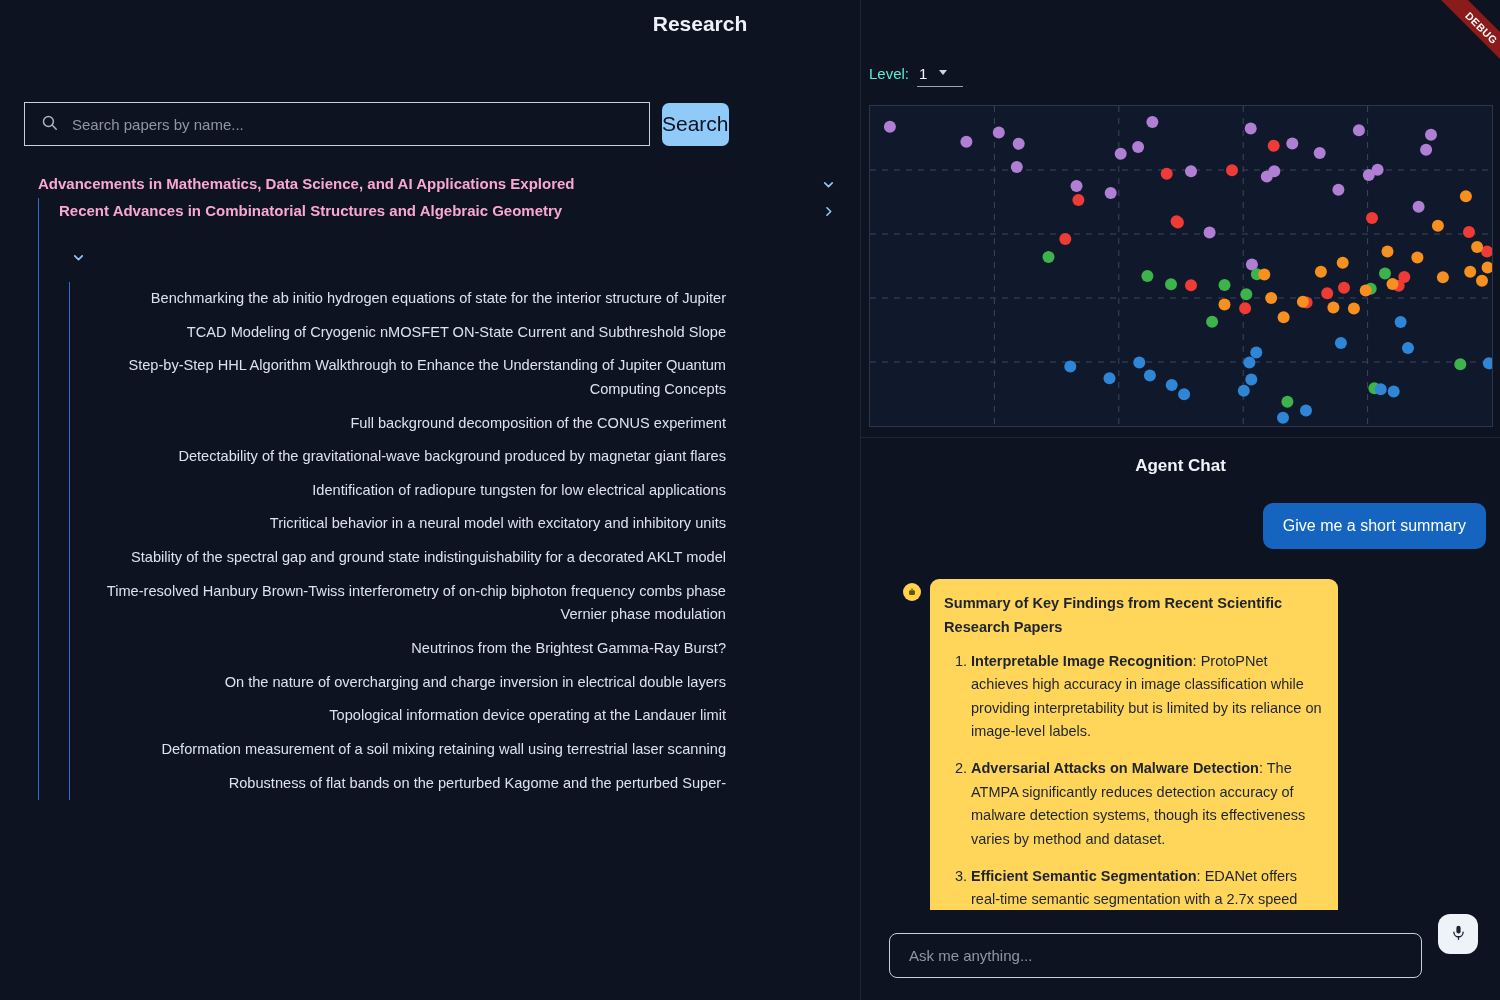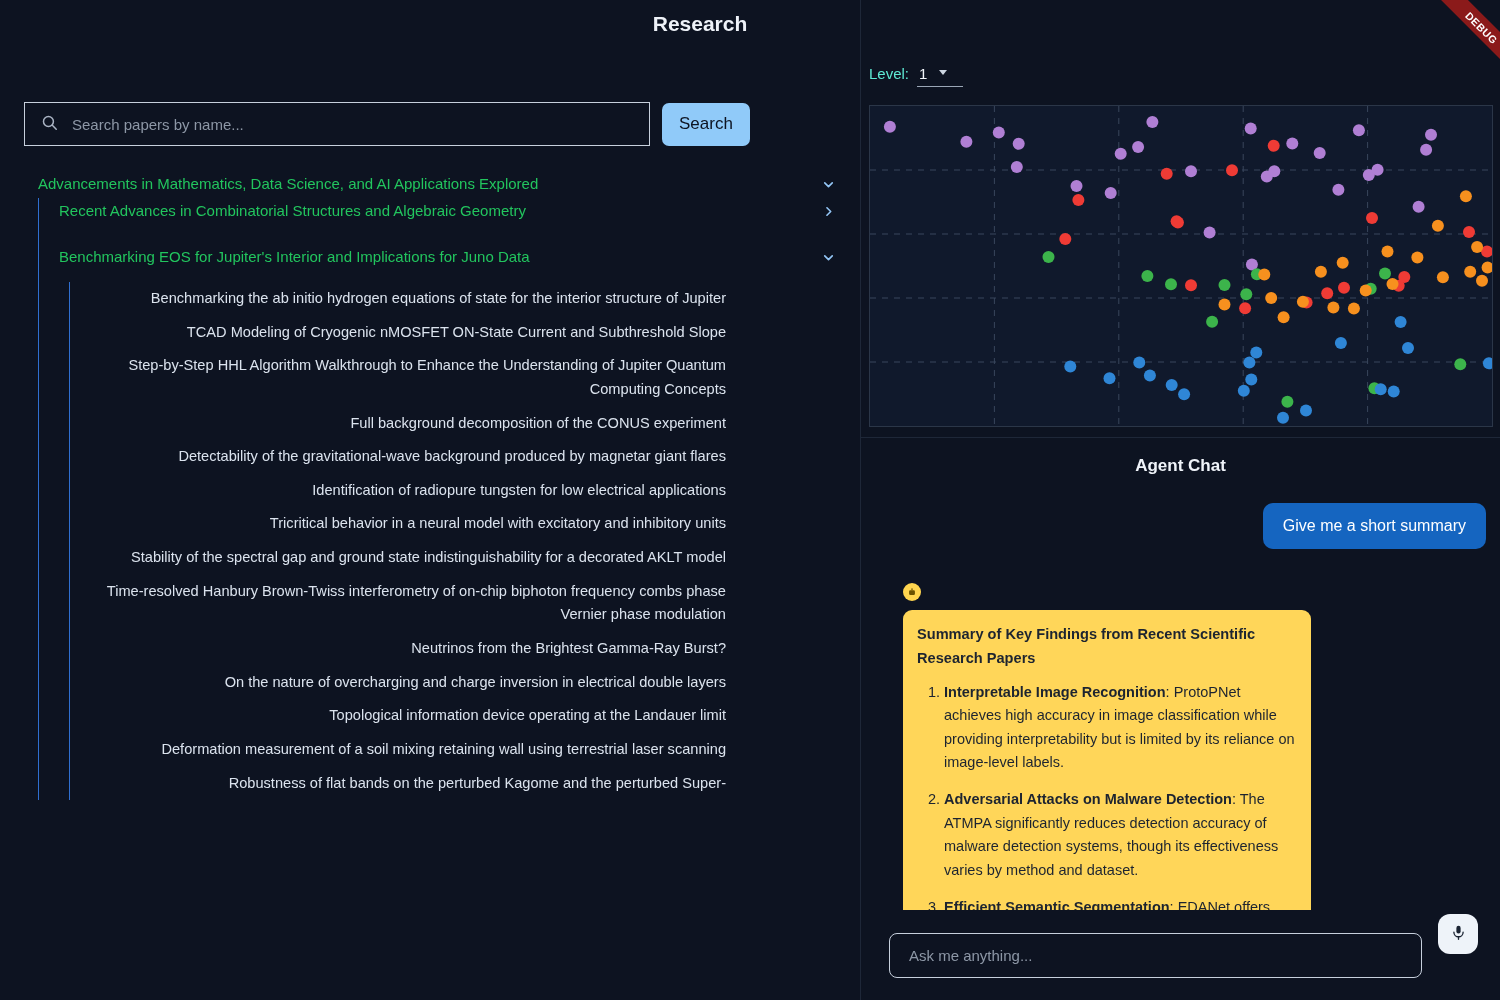--- a/index.html
+++ b/index.html
@@ -54,35 +54,35 @@
     padding: 0 16px;
   }
   .search-box svg { flex: 0 0 auto; }
   .search-input {
     flex: 1; background: transparent; border: none; outline: none;
     color: #e5eaf2; font-size: 15px;
     font-family: "Liberation Sans", sans-serif;
   }
   .search-input::placeholder { color: #8d97a6; }
   .search-btn {
-    height: 43px; padding: 0 17px;
+    height: 43px; padding: 0 0;
     background: #90caf9; color: #0d1321;
     border: none; border-radius: 7px;
-    font-size: 17px; font-family: "Liberation Sans", sans-serif;
+    font-size: 21px; font-family: "Liberation Sans", sans-serif;
     cursor: pointer;
   }
 
   
   .tree { margin-top: 26px; }
   .tree-row {
     display: flex; align-items: flex-start; justify-content: space-between;
     cursor: pointer; padding: 3px 0;
   }
   .tree-row .label {
-    color: #22c55e; font-size: 15px; font-weight: normal; line-height: 1.35;
+    color: #f9a8d4; font-size: 15px; font-weight: bold; line-height: 1.35;
   }
   .chev { flex: 0 0 auto; margin-left: 12px; padding-top: 3px; }
 
   .tree-l1 { padding: 2px 0 2px 14px; }
   .tree-l1-children {
     border-left: 1px solid #2f6fd0;
     margin-left: 14px; padding-left: 20px;
   }
   .tree-l2-children {
     border-left: 1px solid #2f6fd0;
@@ -145,21 +145,21 @@
     width: 639px; height: 415px; overflow: hidden;
     padding: 0 28px;
   }
   .msg-user-row { display: flex; justify-content: flex-end; margin-top: 8px; }
   .msg-user {
     background: #1565c0; color: #fff;
     border-radius: 10px; padding: 14px 20px;
     font-size: 16px; max-width: 420px;
   }
   .msg-bot-row {
-    display: flex; align-items: flex-start; gap: 9px; margin-top: 30px; flex-direction: column;
+    display: flex; align-items: flex-start; gap: 9px; margin-top: 30px;
   }
   .bot-avatar {
     flex: 0 0 auto; width: 18px; height: 18px; border-radius: 50%;
     background: #ffd54f; margin-top: 4px;
     display: flex; align-items: center; justify-content: center;
   }
   .msg-bot {
     background: #ffd659; color: #1d2430;
     border-radius: 9px; padding: 13px 16px 13px 14px;
     width: 408px; font-size: 14.5px; line-height: 1.63;
@@ -236,21 +236,20 @@
         <div class="tree-row">
           <span class="label">Recent Advances in Combinatorial Structures and Algebraic Geometry</span>
           <span class="chev">
             <svg width="15" height="15" viewBox="0 0 24 24" fill="none" stroke="#93c5f5" stroke-width="2.6" stroke-linecap="round" stroke-linejoin="round">
               <polyline points="9.5,6 15.5,12 9.5,18"></polyline>
             </svg>
           </span>
         </div>
 
         <div class="tree-row" style="margin-top:18px">
-          <span class="label">Benchmarking EOS for Jupiter's Interior and Implications for Juno Data</span>
           <span class="chev">
             <svg width="15" height="15" viewBox="0 0 24 24" fill="none" stroke="#93c5f5" stroke-width="2.6" stroke-linecap="round" stroke-linejoin="round">
               <polyline points="6,9.5 12,15.5 18,9.5"></polyline>
             </svg>
           </span>
         </div>
 
         <div class="tree-l2-children">
           <div class="paper-item">Benchmarking the ab initio hydrogen equations of state for the interior structure of Jupiter</div>
           <div class="paper-item">TCAD Modeling of Cryogenic nMOSFET ON-State Current and Subthreshold Slope</div>

